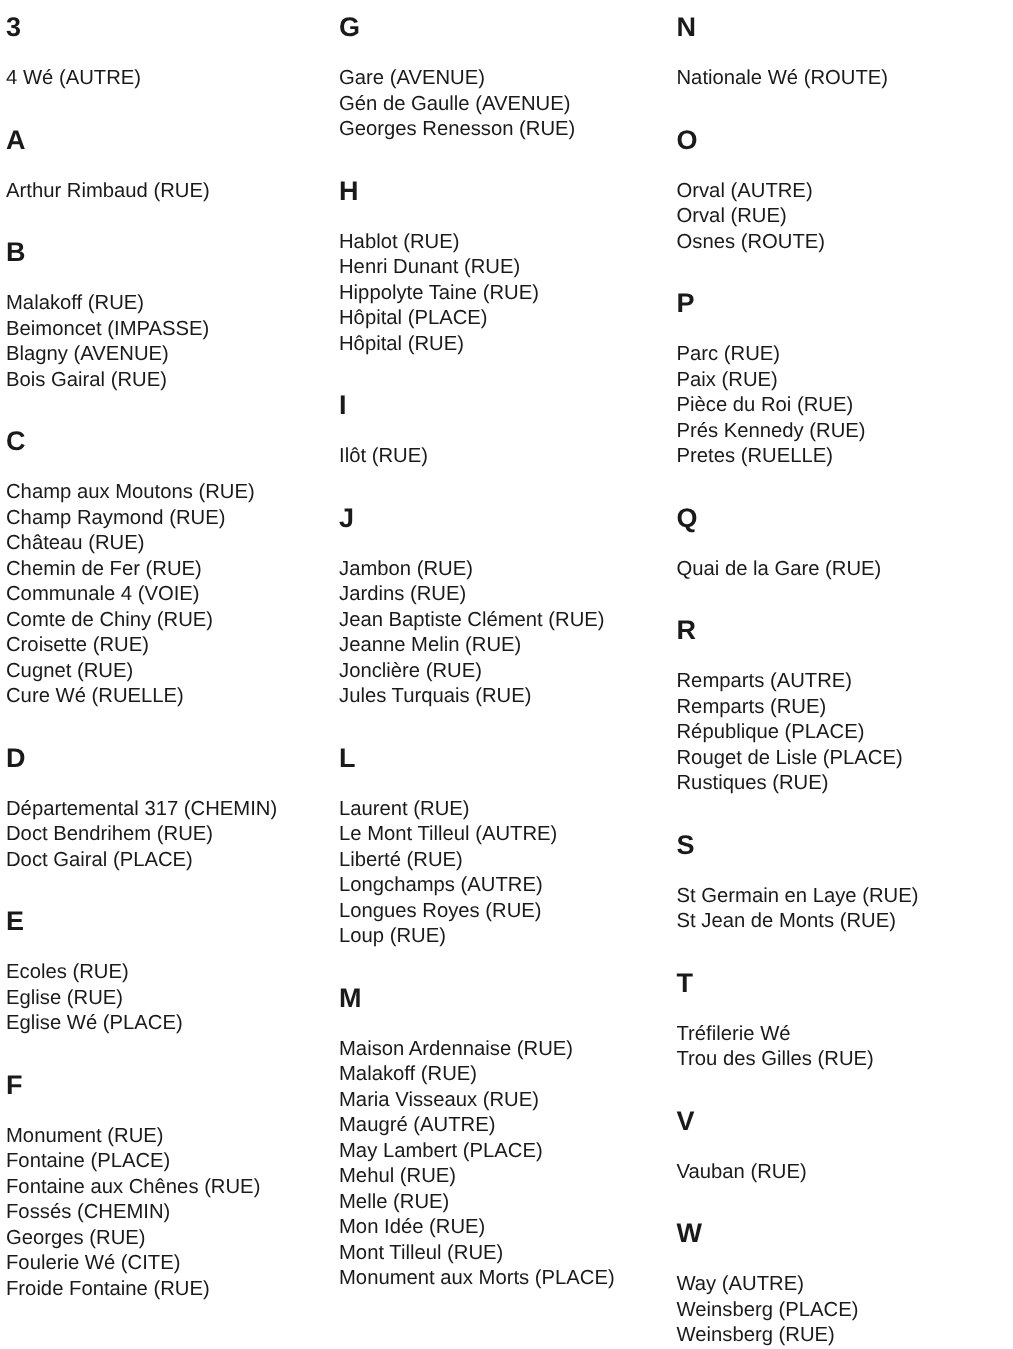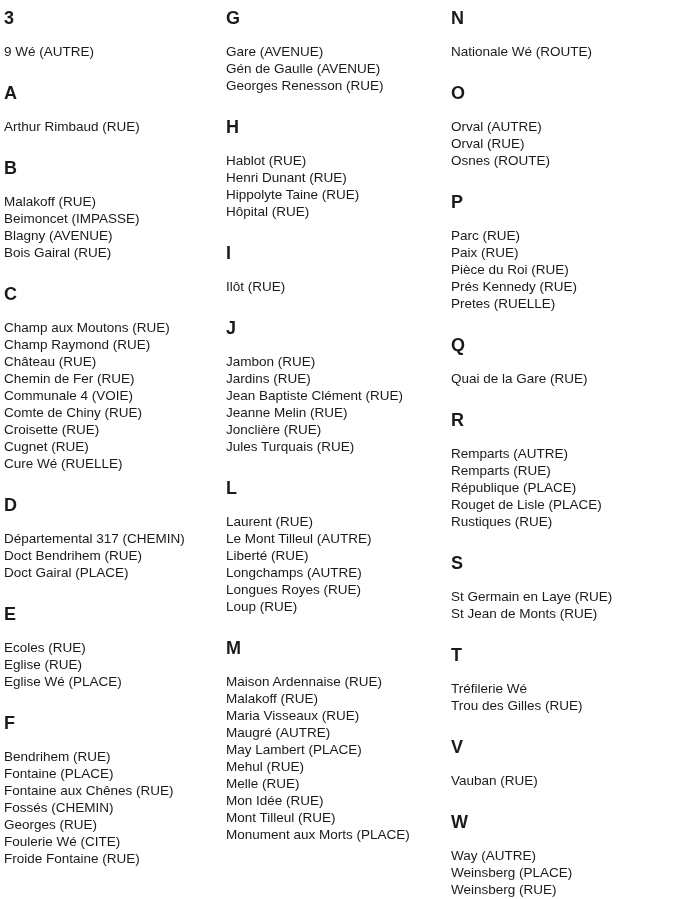--- a/index.html
+++ b/index.html
@@ -42,21 +42,21 @@
   }
 </style>
 </head>
 <body style="color: rgb(26, 26, 26); background: rgb(255, 255, 255);">
 
 <div class="index">
   <div class="col" data-col="0">
   <div class="sec">
     <div class="letter">3</div>
     <div class="entries">
-  <div class="entry">9 Wé (AUTRE)</div>
+  <div class="entry">4 Wé (AUTRE)</div>
 </div>
   </div>
 
   <div class="sec">
     <div class="letter">A</div>
     <div class="entries">
   <div class="entry">Arthur Rimbaud (RUE)</div>
 </div>
   </div>
 
@@ -114,21 +114,21 @@
 
   <div class="entry">Eglise (RUE)</div>
 
   <div class="entry">Eglise Wé (PLACE)</div>
 </div>
   </div>
 
   <div class="sec">
     <div class="letter">F</div>
     <div class="entries">
-  <div class="entry">Bendrihem (RUE)</div>
+  <div class="entry">Monument (RUE)</div>
 
   <div class="entry">Fontaine (PLACE)</div>
 
   <div class="entry">Fontaine aux Chênes (RUE)</div>
 
   <div class="entry">Fossés (CHEMIN)</div>
 
   <div class="entry">Georges (RUE)</div>
 
   <div class="entry">Foulerie Wé (CITE)</div>
@@ -151,20 +151,21 @@
 
   <div class="sec">
     <div class="letter">H</div>
     <div class="entries">
   <div class="entry">Hablot (RUE)</div>
 
   <div class="entry">Henri Dunant (RUE)</div>
 
   <div class="entry">Hippolyte Taine (RUE)</div>
 
+  <div class="entry">Hôpital (PLACE)</div>
 
   <div class="entry">Hôpital (RUE)</div>
 </div>
   </div>
 
   <div class="sec">
     <div class="letter">I</div>
     <div class="entries">
   <div class="entry">Ilôt (RUE)</div>
 </div>

